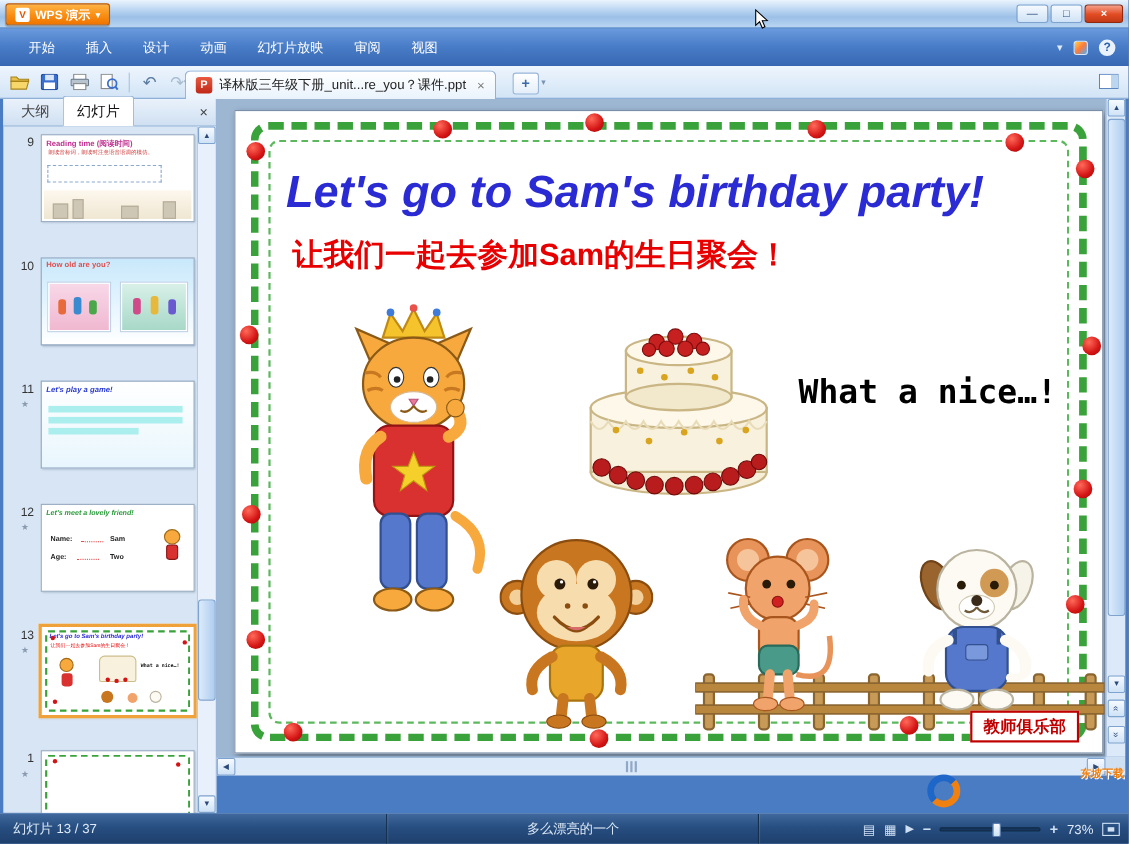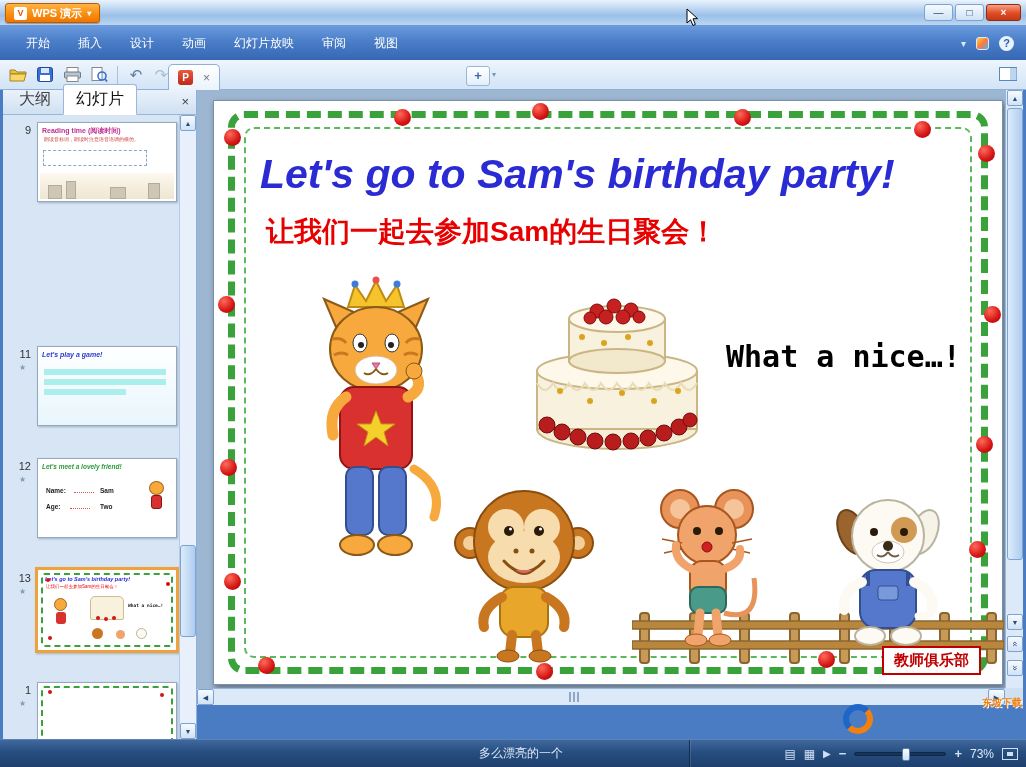--- a/index.html
+++ b/index.html
@@ -56,21 +56,21 @@
     background:linear-gradient(#ffffff,#e4eef9); border-radius:3px; text-align:center; line-height:18px;
     color:#3a6aa8; font-weight:bold; font-size:13px; }
   .addtab-dd { position:absolute; left:492px; top:10px; font-size:8px; color:#7a94b4; }
   .panel-toggle { position:absolute; right:9px; top:7px; }
 
   
   .sidebar { position:absolute; left:3px; top:90px; width:194px; height:649px; background:#d7e5f4;
     border-right:1px solid #8fb0d8; }
   .sb-header { position:absolute; top:0; left:0; right:0; height:25px;
     background:linear-gradient(#eaf2fb,#cfe0f2); border-bottom:1px solid #9ab7d9; display:flex; align-items:flex-end; padding-left:4px; }
-  .sb-tab { font-size:16px; color:#444; padding:4px 12px;margin-top:48px; }
+  .sb-tab { font-size:13px; color:#444; padding:4px 12px;margin-top:48px; }
   .sb-tab.active { background:#fff; border:1px solid #9ab7d9; border-bottom:1px solid #fff;
     border-radius:3px 3px 0 0; margin-bottom:-1px; color:#111; }
   .sb-close { position:absolute; right:7px; top:4px; color:#444; font-size:13px; }
   .sb-body { position:absolute; top:25px; left:0; right:17px; bottom:0; overflow:hidden; }
   .sb-scroll { position:absolute; top:25px; right:0; width:17px; bottom:0; background:#e8f1fb; border-left:1px solid #b5cce6; }
   .sarr { position:absolute; left:0; width:16px; height:16px; background:linear-gradient(#f6fafe,#cfe2f6);
     border:1px solid #7fa3cf; border-radius:2px; color:#2a4a7a; font-size:7px; text-align:center; line-height:15px; }
   .sthumb { position:absolute; left:0; width:16px; background:linear-gradient(90deg,#dcebfa,#aecdf0);
     border:1px solid #7fa3cf; border-radius:3px; }
 
@@ -252,20 +252,21 @@
       <div class="qbtn">
           <span class="uglyph">↶</span>
         </div>
       <div class="qbtn">
           <span class="uglyph dis">↷</span>
           <span class="qdd">▾</span>
         </div>
     </div>
     <div class="doc-tab">
       <span class="p-ico">P</span>
+      <span>译林版三年级下册_unit...re_you？课件.ppt</span>
       <span class="tab-close">×</span>
     </div>
     <div class="addtab">+</div>
     <span class="addtab-dd">▾</span>
     <div class="panel-toggle">
       <svg width="18" height="14">
           <rect x="0.5" y="0.5" width="17" height="13" fill="#fff" stroke="#5a87c0"></rect>
           <rect x="11" y="1" width="6.5" height="12" fill="#bcd6f0"></rect>
         </svg>
     </div>
@@ -288,20 +289,36 @@
           <div class="t9-box"></div>
           <div class="t9-city">
             <div class="bld" style="left:8px;width:14px;height:14px"></div>
             <div class="bld" style="left:26px;width:10px;height:18px"></div>
             <div class="bld" style="left:70px;width:16px;height:12px"></div>
             <div class="bld" style="left:108px;width:12px;height:16px"></div>
           </div>
         </div>
       </div>
 
+      <div class="thumb-item" style="top:119px">
+        <div class="t-num">10</div>
+        <div class="thumb t10">
+          <div class="t10-title">How old are you?</div>
+          <div class="t10-pic" style="left:6px;top:22px;width:56px;height:44px;background:linear-gradient(#f8d8e8,#f0b8d0);">
+            <div class="fig" style="left:8px;top:14px;width:7px;height:14px;background:#e86a3a"></div>
+            <div class="fig" style="left:22px;top:12px;width:7px;height:16px;background:#3a8ad0"></div>
+            <div class="fig" style="left:36px;top:15px;width:7px;height:13px;background:#4aa84a"></div>
+          </div>
+          <div class="t10-pic" style="left:72px;top:22px;width:60px;height:44px;background:linear-gradient(#d8f0e8,#a8d8c8);">
+            <div class="fig" style="left:10px;top:13px;width:7px;height:15px;background:#d04a8a"></div>
+            <div class="fig" style="left:26px;top:11px;width:7px;height:17px;background:#e8b83a"></div>
+            <div class="fig" style="left:42px;top:14px;width:7px;height:14px;background:#6a5ad0"></div>
+          </div>
+        </div>
+      </div>
 
       <div class="thumb-item" style="top:231px">
         <div class="t-num">11</div>
         <div class="t-star">★</div>
         <div class="thumb t11">
           <div class="t11-title">Let's play a game!</div>
           <div class="t11-bar" style="top:22px;width:122px"></div>
           <div class="t11-bar" style="top:32px;width:122px"></div>
           <div class="t11-bar" style="top:42px;width:82px"></div>
         </div>
@@ -564,20 +581,21 @@
 
   <div class="watermark">
     <svg width="36" height="36" style="position:absolute;left:0;top:4px">
       <circle cx="18" cy="18" r="12" fill="none" stroke="#f08010" stroke-width="6" stroke-dasharray="38 38" transform="rotate(-45 18 18)"></circle>
       <circle cx="18" cy="18" r="12" fill="none" stroke="#1e66c8" stroke-width="6" stroke-dasharray="38 38" transform="rotate(135 18 18)"></circle>
     </svg>
     <span class="wm-tag">东坡下载</span>
   </div>
 
   <div class="statusbar">
+    <div class="st-left">幻灯片 13 / 37</div>
     <div class="st-mid">多么漂亮的一个</div>
     <div class="st-right">
       <span class="vicon">▤</span>
       <span class="vicon">▦</span>
       <span class="vicon play">▶</span>
       <span class="zbtn">−</span>
       <span class="zoom-track">
           <span class="zoom-thumb"></span>
         </span>
       <span class="zbtn">+</span>

